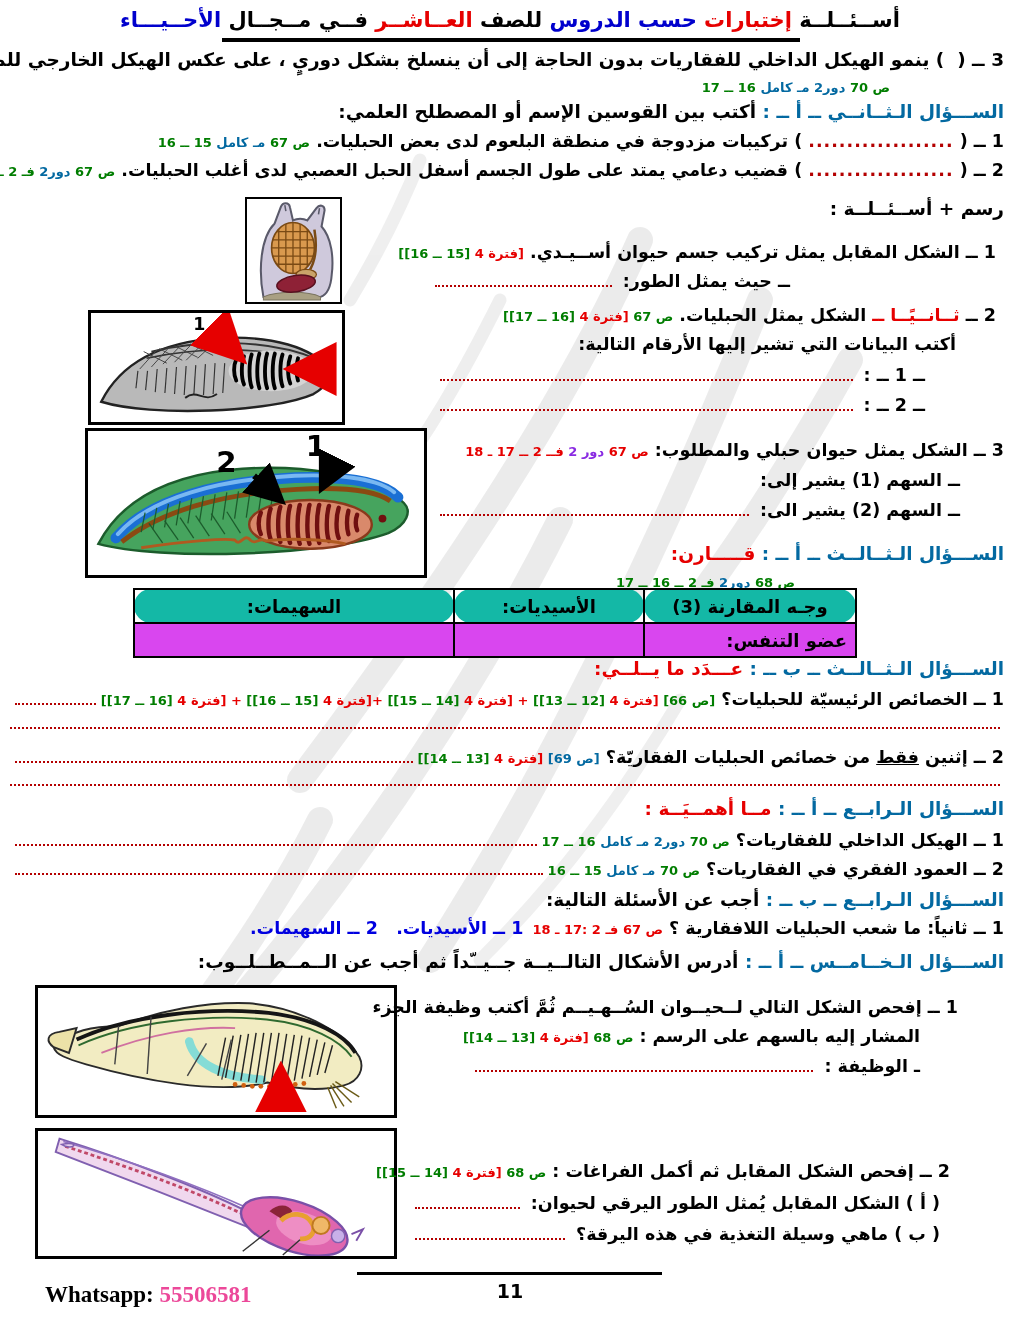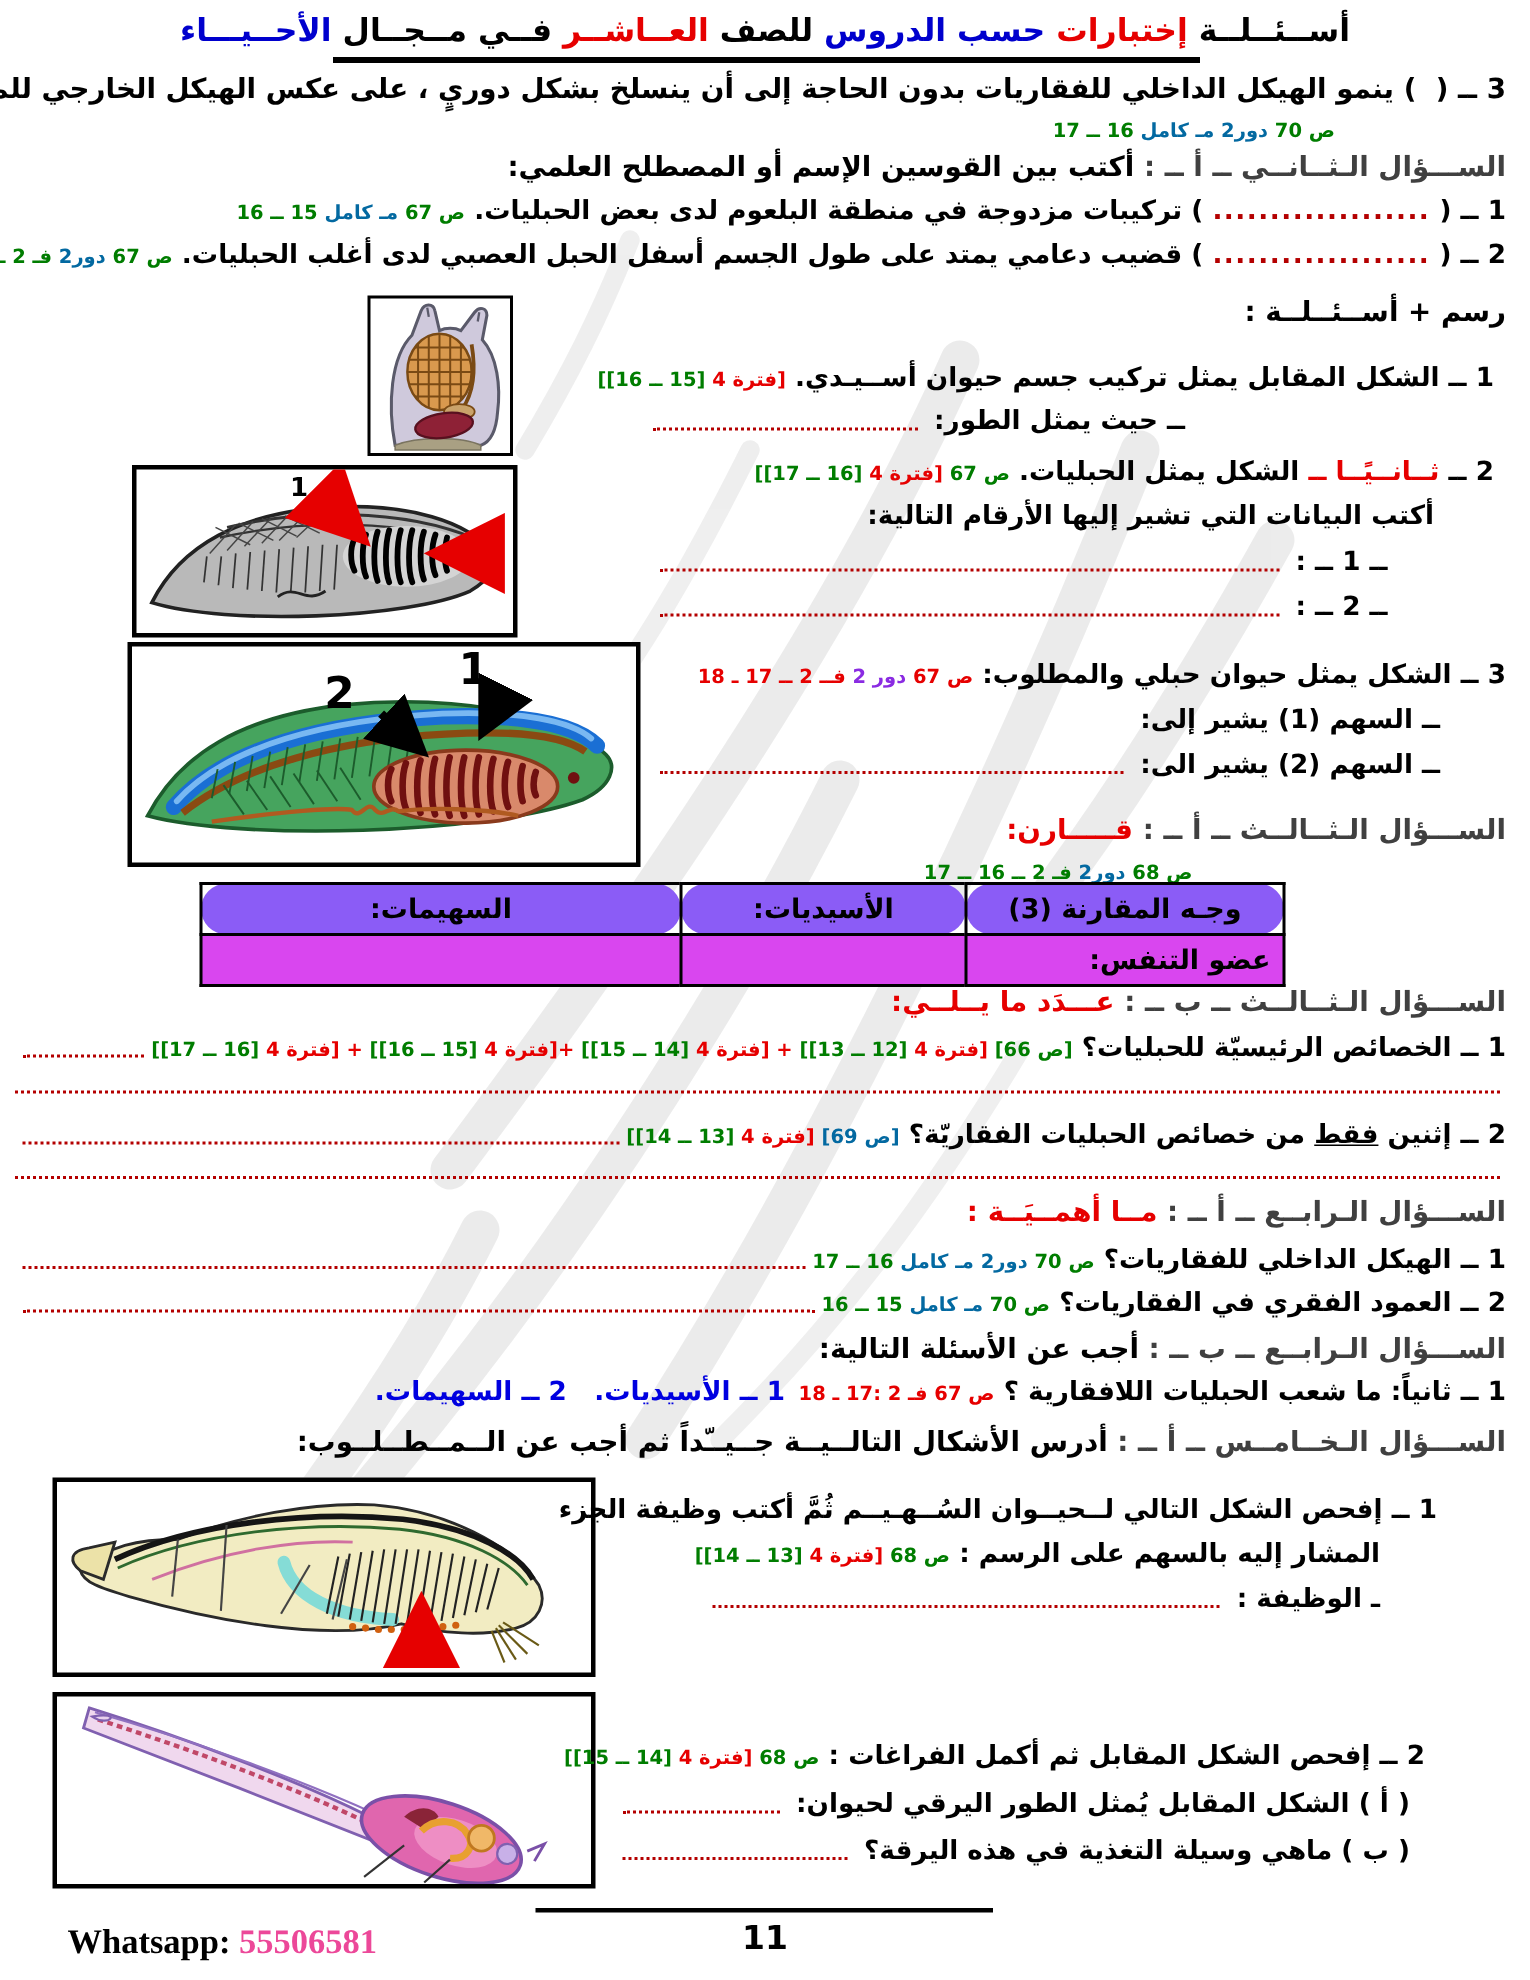--- a/index.html
+++ b/index.html
@@ -9,21 +9,21 @@
   .line{position:absolute;display:flex;align-items:baseline;font-weight:bold;
         font-size:17.5px;color:#000;z-index:2;}
   .seg{white-space:pre;}
   .seg.k{color:#000;}
   .seg.r{color:#e60000;}
   .seg.g{color:#007d00;}
   .seg.m{color:#0369a1;}
   .seg.v{color:#8a2be2;}
   .seg.b{color:#0000cd;}
   .seg.bl{color:#0000e0;}
-  .seg.p{color:#404040;}
+  .seg.p{color:#0369a1;}
   .seg.u{text-decoration:underline;}
   .seg.ref{font-size:13px;}
   .seg.dots{color:#b40000;letter-spacing:1px;}
   .seg.dotfill{flex:1 1 auto;min-width:0;border-bottom:2.5px dotted #b40000;
                align-self:flex-end;margin:0 5px 4px 5px;height:0;}
   .dotrule{position:absolute;height:0;border-top:2.5px dotted #b40000;z-index:2;}
   .bar{position:absolute;background:#000;z-index:2;}
   .figure{position:absolute;background:#fff;border:3px solid #000;box-sizing:border-box;z-index:2;}
   .figure svg{display:block;width:100%;height:100%;}
 
@@ -57,36 +57,36 @@
   #q4b-header{top:889px;right:16px;font-size:18.5px;}
   #q4b-1{top:918px;right:16px;}
   #q5a-header{top:951px;right:16px;font-size:18.5px;}
   #q5-1a{top:997px;right:62px;}
   #q5-1b{top:1026px;right:100px;}
   #q5-1c{top:1056px;right:100px;left:470px;}
   #q5-2a{top:1161px;right:70px;}
   #q5-2b{top:1193px;right:80px;left:410px;}
   #q5-2c{top:1224px;right:80px;left:410px;}
   #footer-rule{top:1272px;left:357px;width:305px;height:3px;}
-  #footer-page{top:1280px;left:0;right:0;justify-content:center;font-size:22px;}
+  #footer-page{top:1280px;left:0;right:0;justify-content:center;font-size:19px;}
   #footer-whatsapp{top:1282px;left:45px;right:auto;direction:ltr;
                    font-family:"Liberation Serif","DejaVu Serif",serif;font-size:23px;}
   #footer-whatsapp .seg.r{color:#ec4899;}
 
   #fig-ascidian{left:245px;top:197px;width:97px;height:107px;border-width:2px;}
   #fig-lancelet-gray{left:88px;top:310px;width:257px;height:115px;}
   #fig-lancelet-color{left:85px;top:428px;width:342px;height:150px;}
   #fig-lancelet-yellow{left:35px;top:985px;width:362px;height:133px;}
   #fig-tadpole{left:35px;top:1128px;width:362px;height:131px;}
 
   #cmp-table-wrap{position:absolute;top:588px;right:163px;z-index:2;}
   table.cmp{border-collapse:collapse;table-layout:fixed;width:722px;
             font-weight:bold;font-size:18px;}
   table.cmp th,table.cmp td{border:2.5px solid #000;padding:2px 8px;height:28px;}
-  table.cmp th{background:#8b5cf6;text-align:center;border-radius:17px;}
+  table.cmp th{background:#14b8a6;text-align:center;border-radius:17px;}
   table.cmp td{background:#d946ef;text-align:right;}
 </style>
 </head>
 <body>
 
 <div id="page">
 
   <svg class="wm" width="1020" height="1320" viewBox="0 0 1020 1320">
     <g stroke="#dcdcdc" stroke-width="26" fill="none" stroke-linecap="round" opacity="0.55">
       <path d="M640,240 C560,420 420,620 300,780"></path>

